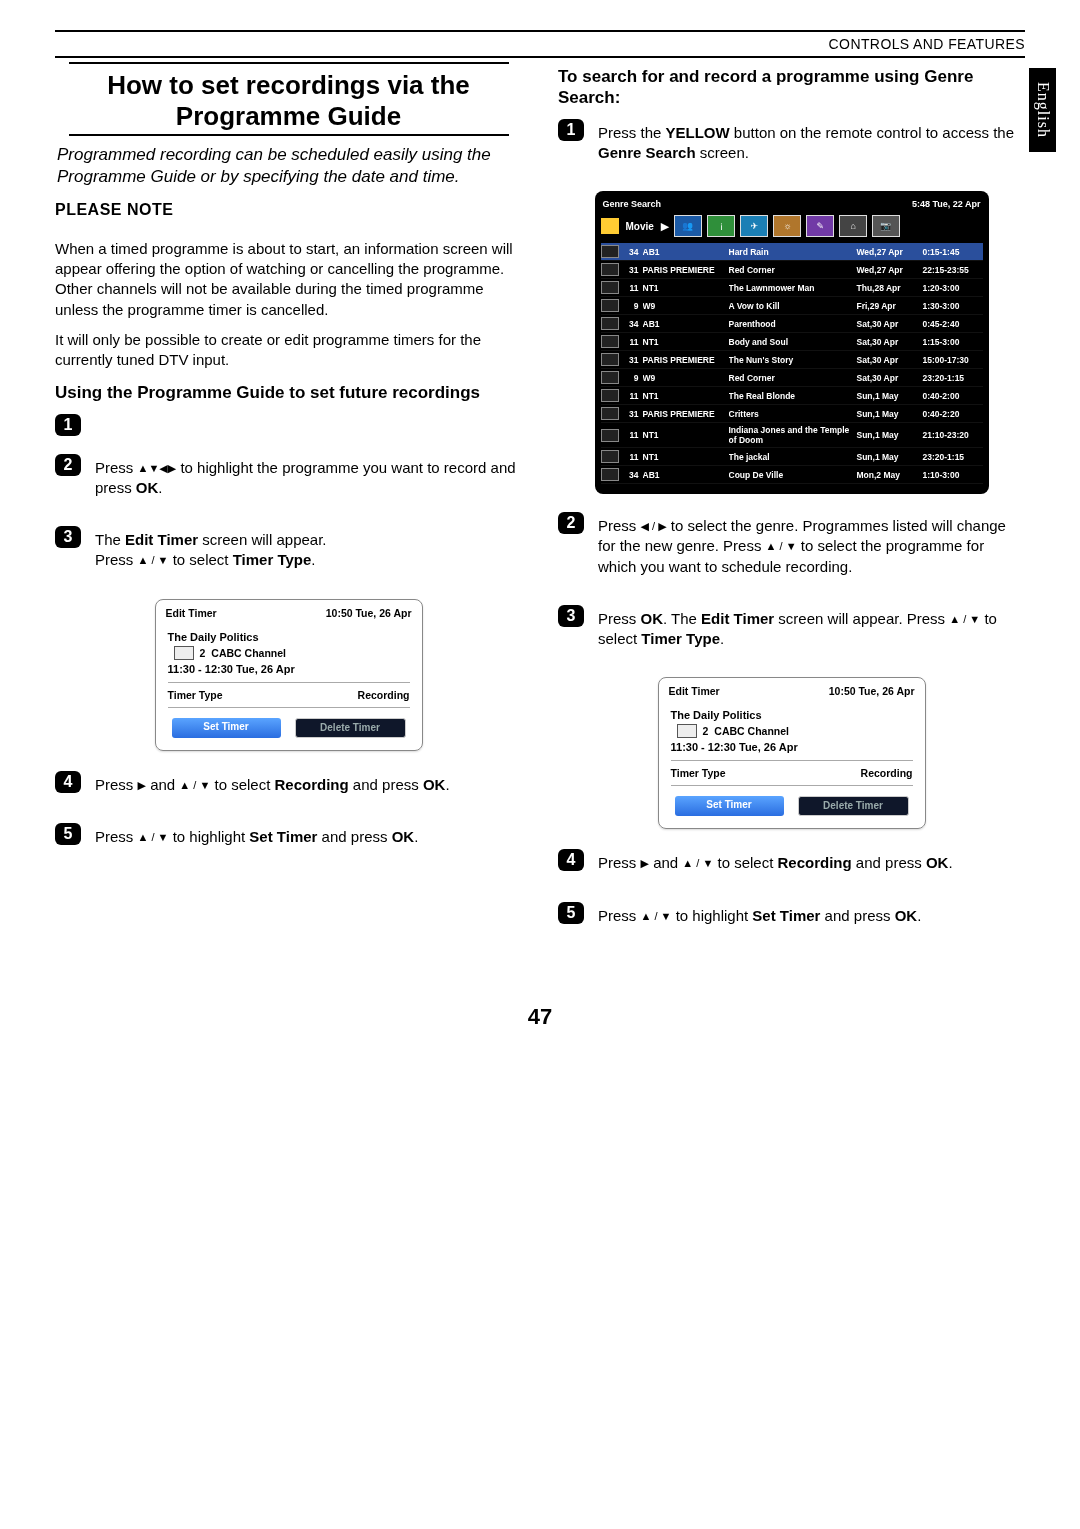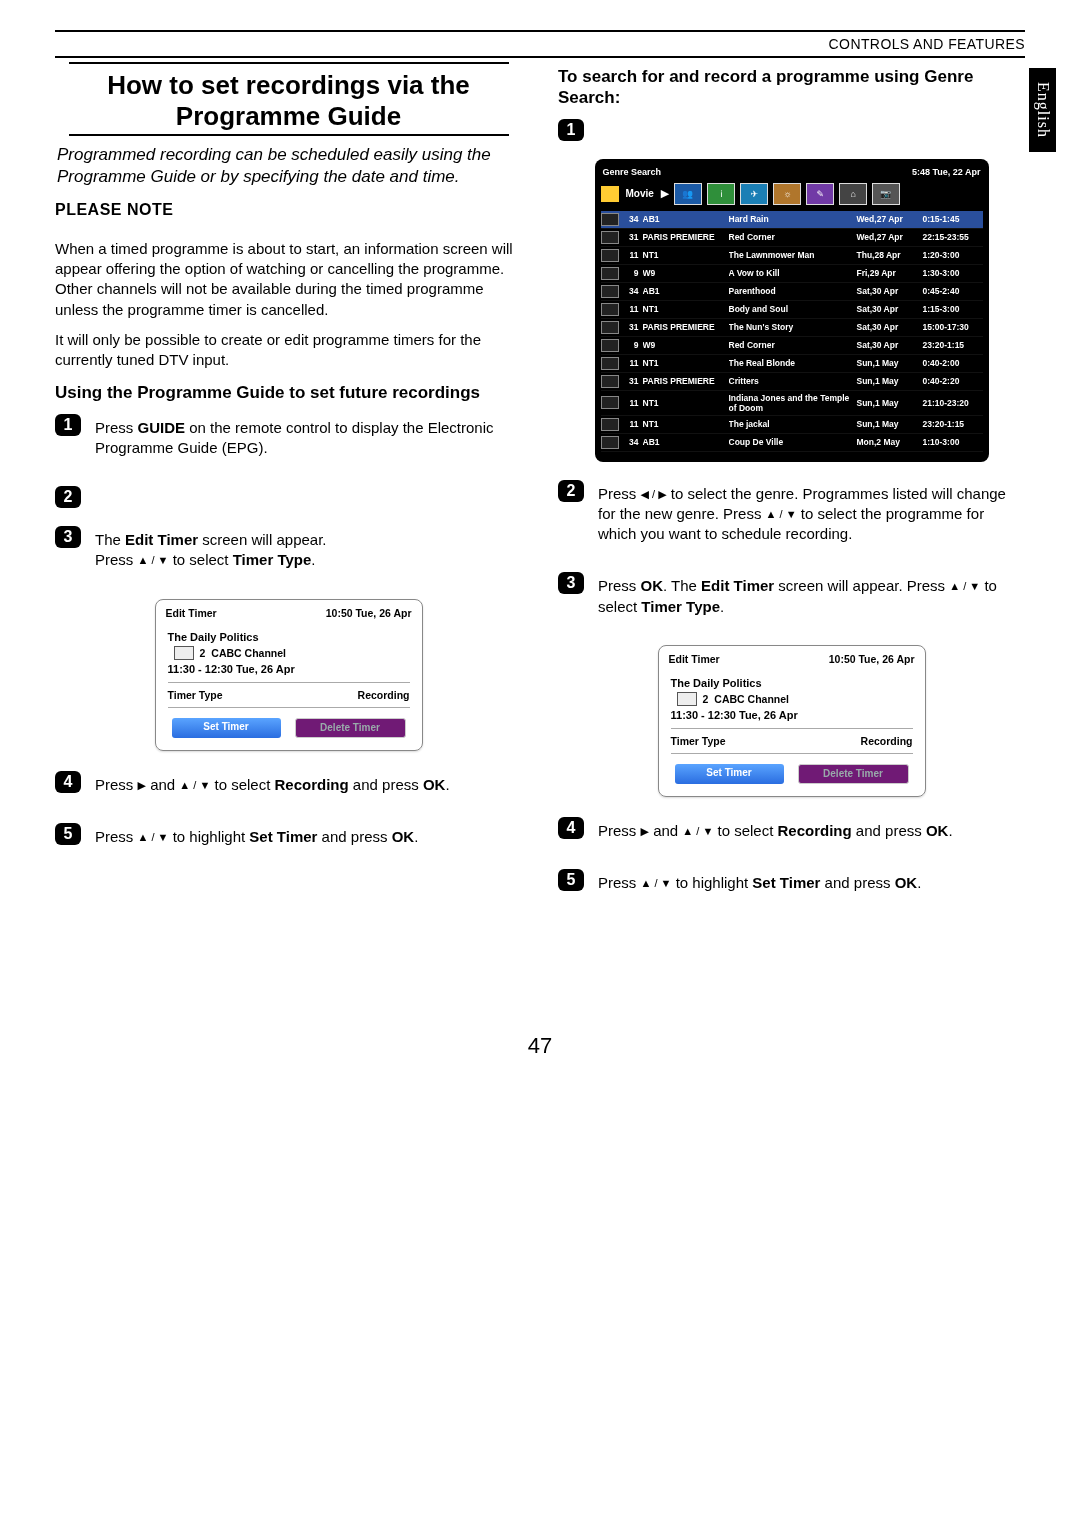--- a/index.html
+++ b/index.html
@@ -161,21 +161,21 @@
     border-radius: 3px;
   }
   .btn-primary {
     background: linear-gradient(#5aa4ff,#2a6de0);
     color: #fff;
     font-weight: bold;
   }
   .btn-ghost {
     color: #9aa;
     border: 1px solid #ccc;
-    background: #701a75;
+    background: #0f172a;
   }
   
   .gs-card {
     width: 382px;
     margin: 6px auto 18px auto;
     border-radius: 8px;
     background: #000;
     color: #fff;
     padding: 4px 6px 10px 6px;
     font-size: 9px;
@@ -226,21 +226,22 @@
     flex-shrink: 0;
   }
   .gs-num { width: 16px; text-align: right; flex-shrink:0; }
   .gs-chan { width: 82px; flex-shrink:0; overflow:hidden; }
   .gs-title { flex: 1; overflow:hidden; }
   .gs-date { width: 62px; text-align:left; flex-shrink:0; }
   .gs-time { width: 60px; text-align:left; flex-shrink:0; }
   .page-num {
     text-align: center;
     font-size: 22px;
-    margin-top: 112px;
+    margin-top: 50px;
+    font-weight: bold;
   }
 </style>
 </head>
 <body>
 
 <div class="page">
   <div class="top-rule"></div>
   <div class="head-row">
       <span>CONTROLS AND FEATURES</span>
     </div>
@@ -261,27 +262,27 @@
       <p class="intro">Programmed recording can be scheduled easily using the Programme Guide or by specifying the date and time.</p>
 
       <h3 class="note">PLEASE NOTE</h3>
       <p>When a timed programme is about to start, an information screen will appear offering the option of watching or cancelling the programme. Other channels will not be available during the timed programme unless the programme timer is cancelled.</p>
       <p>It will only be possible to create or edit programme timers for the currently tuned DTV input.</p>
 
       <h3 class="sub">Using the Programme Guide to set future recordings</h3>
 
       <div class="step">
         <div class="step-num">1</div>
-        <div class="step-text">
-          <span>Press </span><span class="b">GUIDE</span><span> on the remote control to display the Electronic Programme Guide (EPG).</span>
-        </div>
       </div>
 
       <div class="step">
         <div class="step-num">2</div>
+        <div class="step-text">
+          <span>Press </span><span class="tri">▲▼◀▶</span><span> to highlight the programme you want to record and press </span><span class="b">OK</span><span>.</span>
+        </div>
       </div>
 
       <div class="step">
         <div class="step-num">3</div>
         <div class="step-text">
           <span>The </span><span class="b">Edit Timer</span><span> screen will appear.</span><br>
           <span>Press </span><span class="tri">▲ / ▼</span><span> to select </span><span class="b">Timer Type</span><span>.</span>
         </div>
       </div>
 
@@ -324,20 +325,23 @@
           <span>Press </span><span class="tri">▲ / ▼</span><span> to highlight </span><span class="b">Set Timer</span><span> and press </span><span class="b">OK</span><span>.</span>
         </div>
       </div>
     </div>
 
     <div class="col">
       <h3 class="sub" style="margin-top:4px;">To search for and record a programme using Genre Search:</h3>
 
       <div class="step">
         <div class="step-num">1</div>
+        <div class="step-text">
+          <span>Press the </span><span class="b">YELLOW</span><span> button on the remote control to access the </span><span class="b">Genre Search</span><span> screen.</span>
+        </div>
       </div>
 
       <div class="gs-card">
         <div class="gs-head">
           <span>Genre Search</span>
           <span>5:48 Tue, 22 Apr</span>
         </div>
         <div class="gs-genre-row">
           <span class="gs-yellow"></span>
           <span class="gs-movie">Movie</span>

